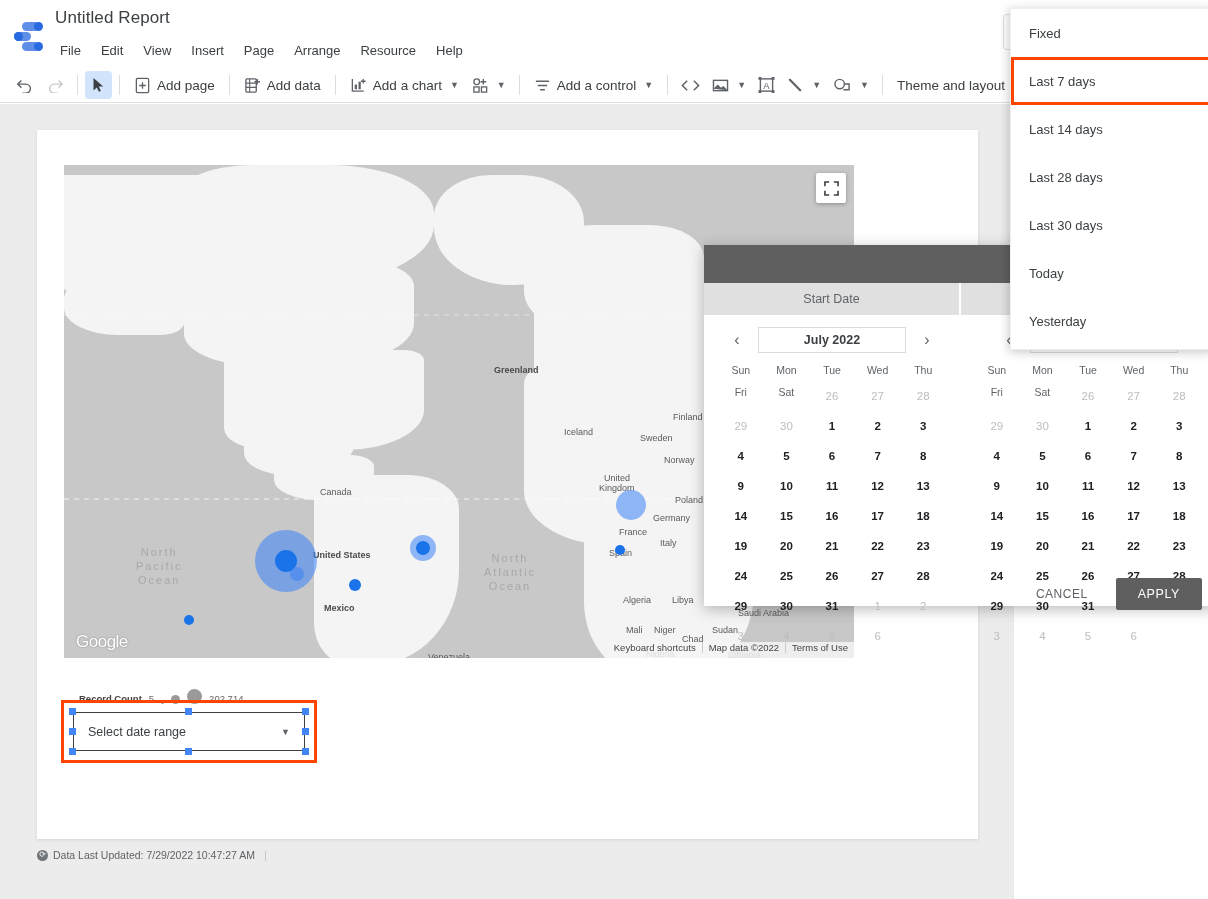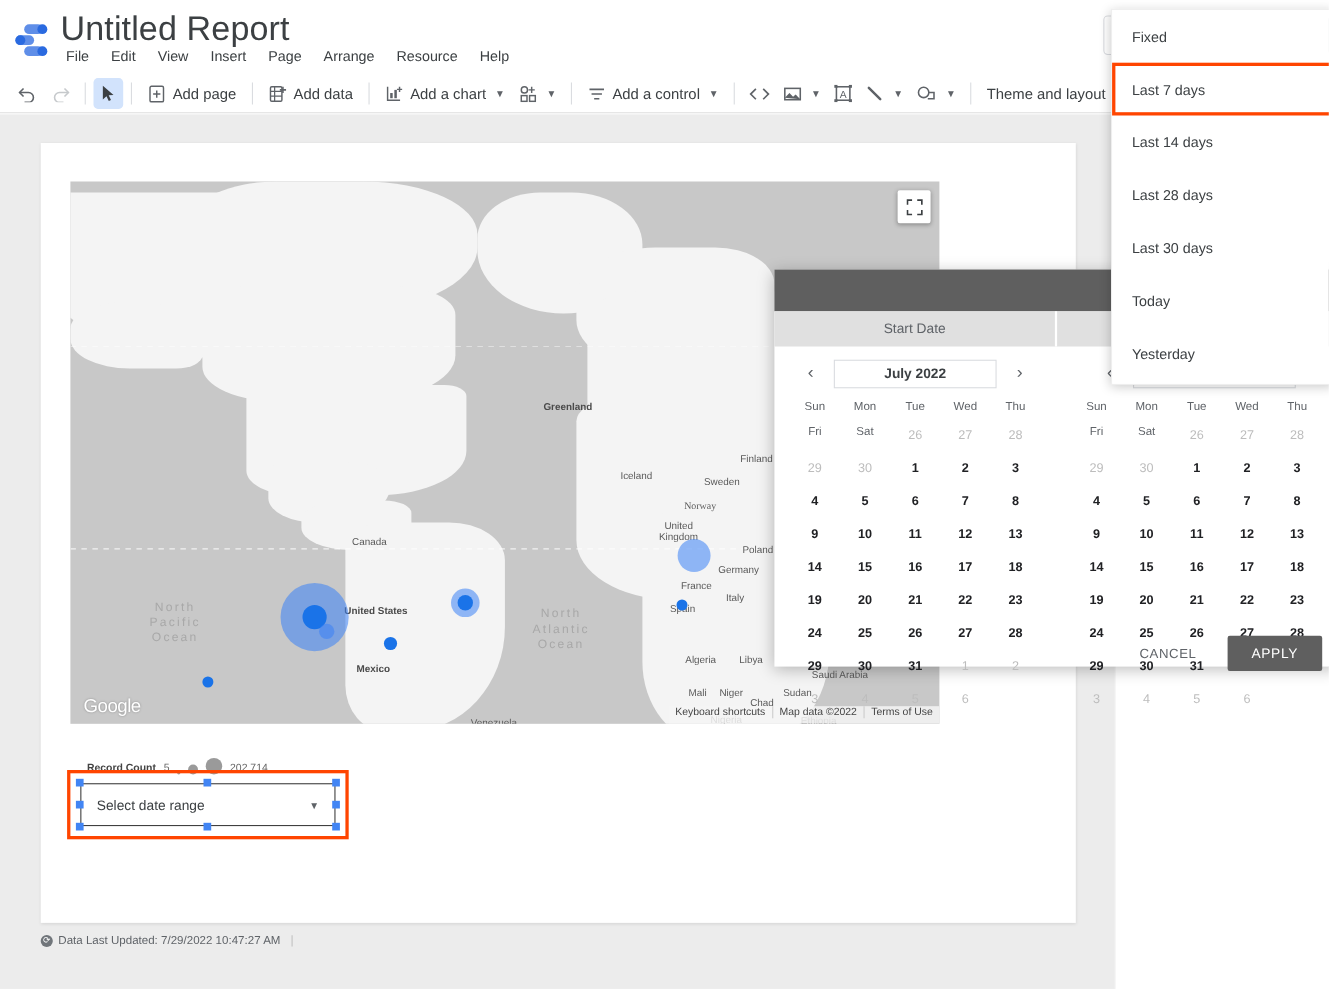--- a/index.html
+++ b/index.html
@@ -18,21 +18,21 @@
   .logo .bar { position:absolute; background:#5f8ee8; border-radius:5px; }
   .logo .b1 { left:8px;  top:0px;  width:17px; height:9px; }
   .logo .b2 { left:0px;  top:10px; width:17px; height:9px; }
   .logo .b3 { left:8px;  top:20px; width:17px; height:9px; }
   .logo .d1 { position:absolute; background:#2a6ae0; border-radius:50%; width:9px; height:9px; }
   .logo .dd1 { left:20px; top:0px; }
   .logo .dd2 { left:0px;  top:10px; }
   .logo .dd3 { left:20px; top:20px; }
 
   .report-title {
-    position:absolute; left:55px; top:8px; font-size:31px; color:#3c4043;
+    position:absolute; left:55px; top:8px; font-size:17px; color:#3c4043;
     font-weight:400; letter-spacing:0.1px;
   }
   .menubar { position:absolute; left:55px; top:41px; display:flex; gap:0px; }
   .menu-item {
     font-size:13px; color:#3c4043; padding:2px 10px; cursor:default;
     border-radius:3px;
   }
   .menu-item:first-child { padding-left:5px; }
 
   .hdr-actions { position:absolute; right:0px; top:14px; display:flex; gap:12px; }
@@ -358,21 +358,21 @@
       </svg>
 
       <div id="map-labels">
           <div class="map-label bold" style="left: 430px; top: 200px;">Greenland</div>
           <div class="map-label country" style="left: 256px; top: 322px;">Canada</div>
           <div class="map-label bold" style="left: 249px; top: 385px;">United States</div>
           <div class="map-label bold" style="left: 260px; top: 438px;">Mexico</div>
           <div class="map-label country" style="left: 500px; top: 262px;">Iceland</div>
           <div class="map-label country" style="left: 609px; top: 247px;">Finland</div>
           <div class="map-label country" style="left: 576px; top: 268px;">Sweden</div>
-          <div class="map-label country" style="left: 558px; top: 290px; font-family: Liberation Serif, serif;">Norway</div>
+          <div class="map-label country" style="left: 600px; top: 290px;">Norway</div>
           <div class="map-label country" style="left: 540px; top: 308px;">United</div>
           <div class="map-label country" style="left: 535px; top: 318px;">Kingdom</div>
           <div class="map-label country" style="left: 611px; top: 330px;">Poland</div>
           <div class="map-label country" style="left: 589px; top: 348px;">Germany</div>
           <div class="map-label country" style="left: 643px; top: 348px;">Ukraine</div>
           <div class="map-label country" style="left: 555px; top: 362px;">France</div>
           <div class="map-label country" style="left: 596px; top: 373px;">Italy</div>
           <div class="map-label country" style="left: 545px; top: 383px;">Spain</div>
           <div class="map-label country" style="left: 652px; top: 390px;">Turkey</div>
           <div class="map-label country" style="left: 686px; top: 411px;">Iraq</div>

